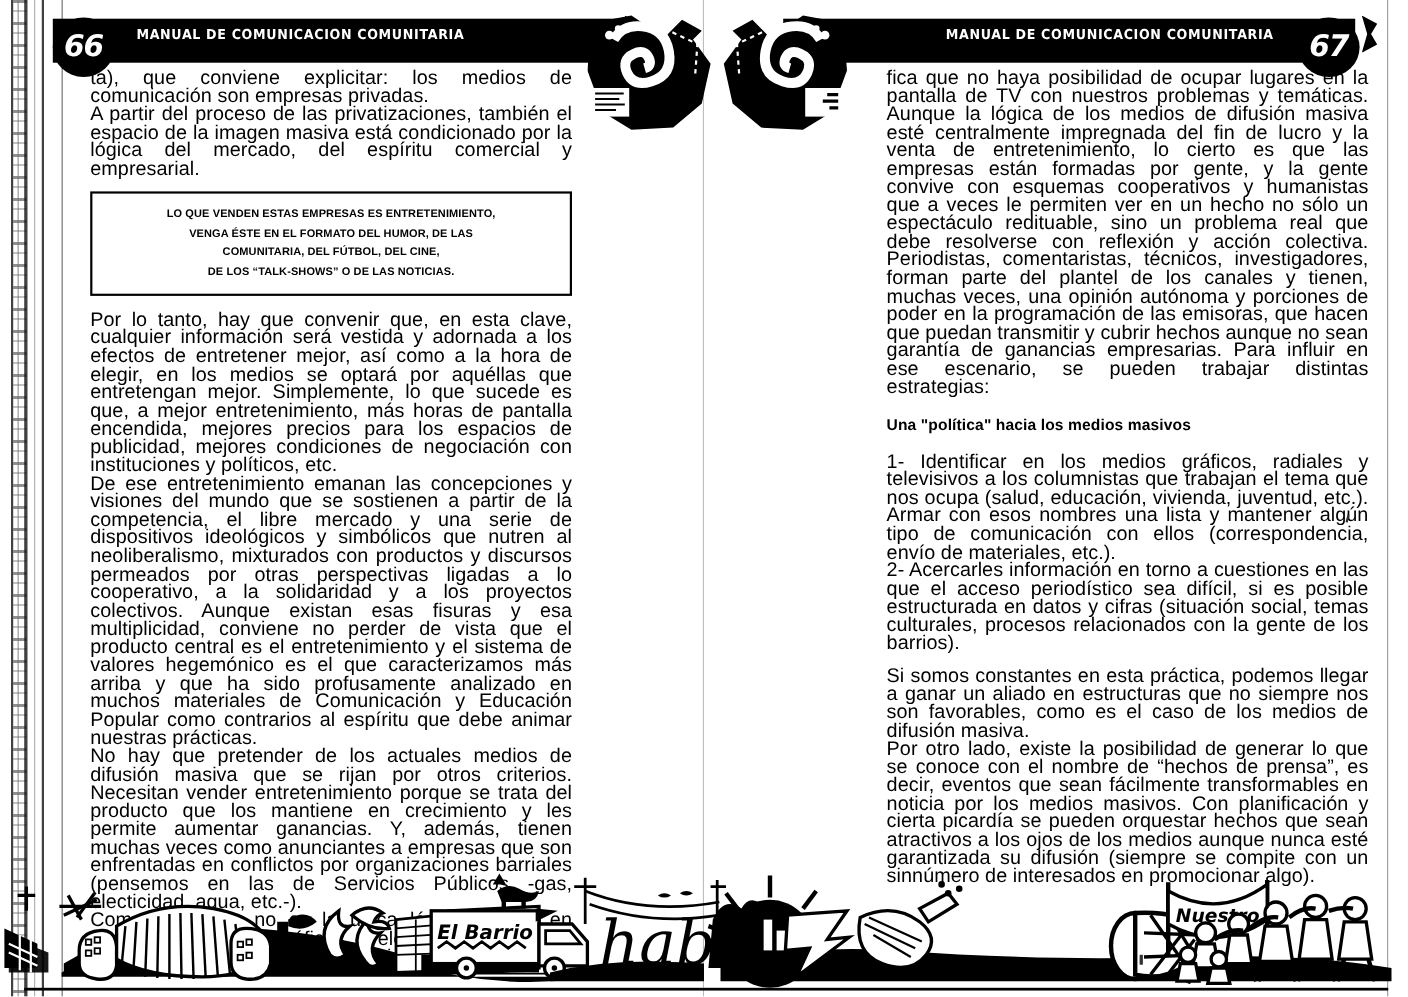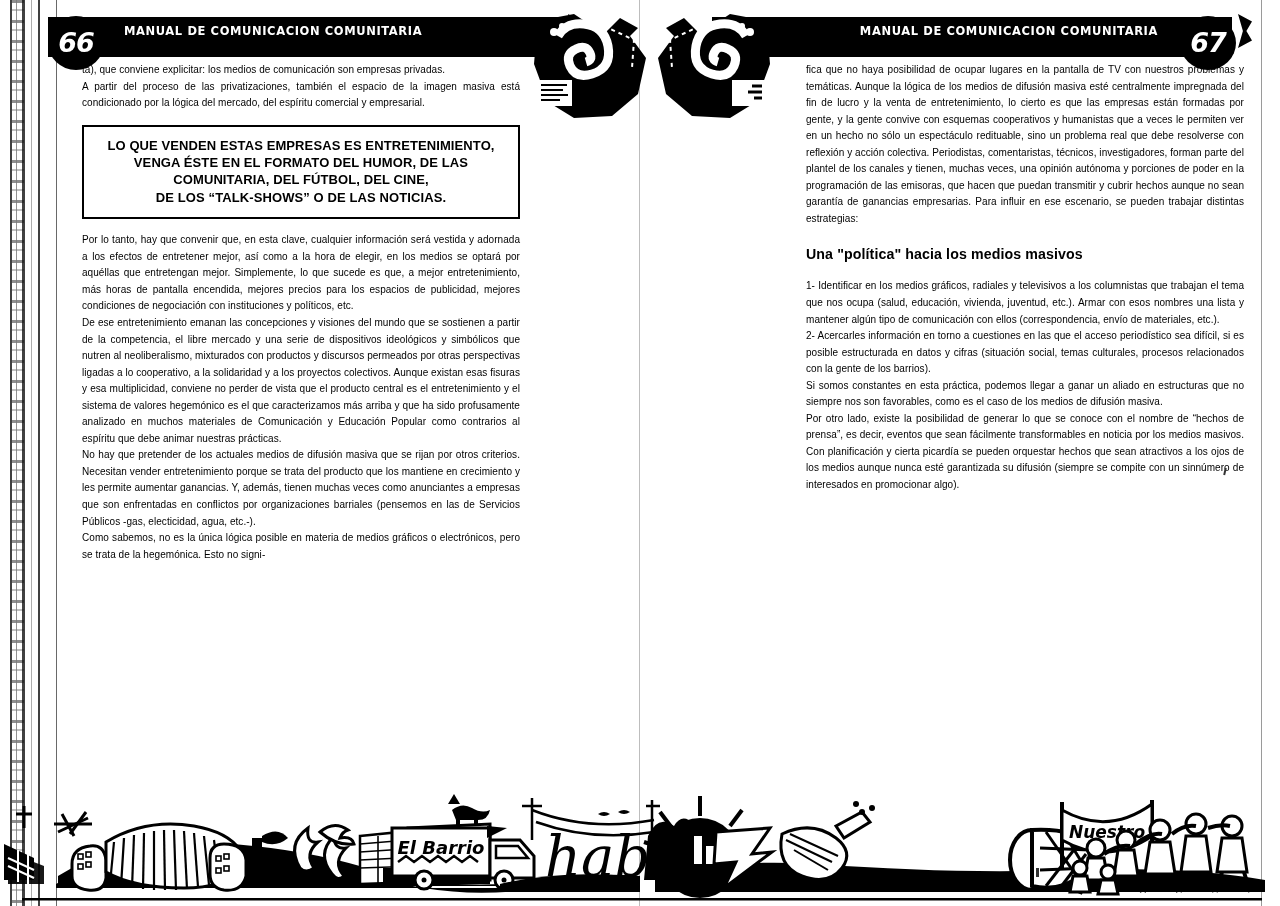--- a/index.html
+++ b/index.html
@@ -61,39 +61,39 @@
   .ornament{position:absolute;top:6px;width:116px;height:118px;}
   .orn-a{left:534px;}
   .orn-b{left:654px;}
 
   
   .col{position:absolute;top:62px;width:438px;}
   .col-left{left:82px;}
   .col-right{left:806px;}
   .col p{
     margin:0 0 0 0;
-    font-size:10px;
+    font-size:18px;
     line-height:16.55px;
     text-align:justify;
     text-justify:inter-word;
     font-family:"Liberation Sans", sans-serif;
     letter-spacing:.05px;
   }
-  .col p.gap{}
+  .col p.gap{margin-top:13px;}
 
   
   .quotebox{
     margin:13px 0 13px 0;
     border:2px solid #000;
     padding:10px 6px 11px 6px;
     text-align:center;
   }
   .quotebox div{
     font-weight:bold;
-    font-size:13px;
+    font-size:10px;
     line-height:17.4px;
     letter-spacing:.1px;
     font-family:"Liberation Sans", sans-serif;
   }
 
   
   .subhead{
     font-weight:bold;
     font-size:14.2px;
     line-height:19px;

